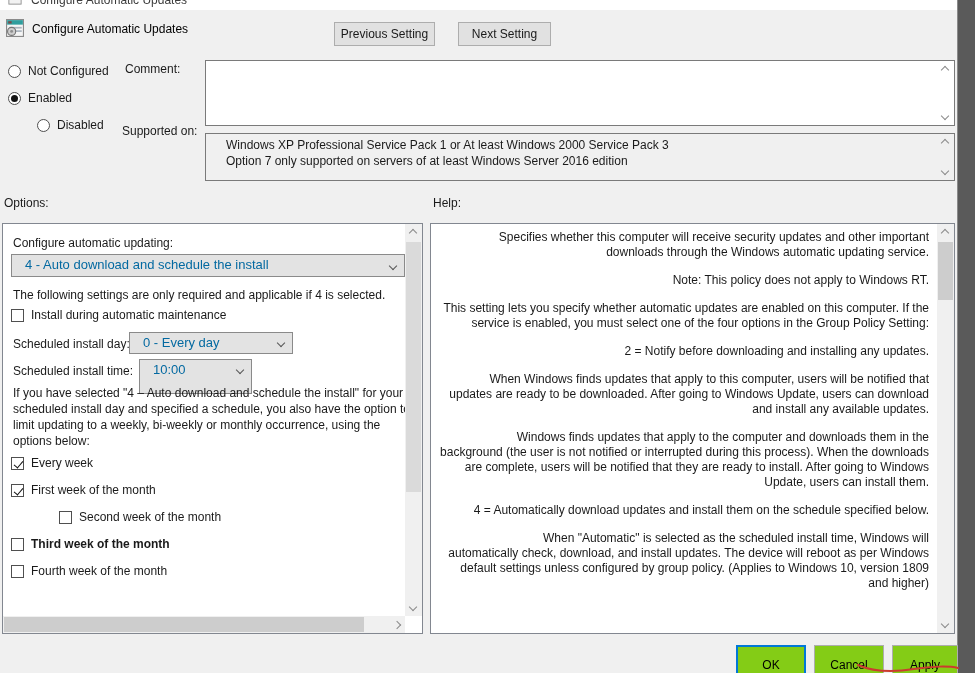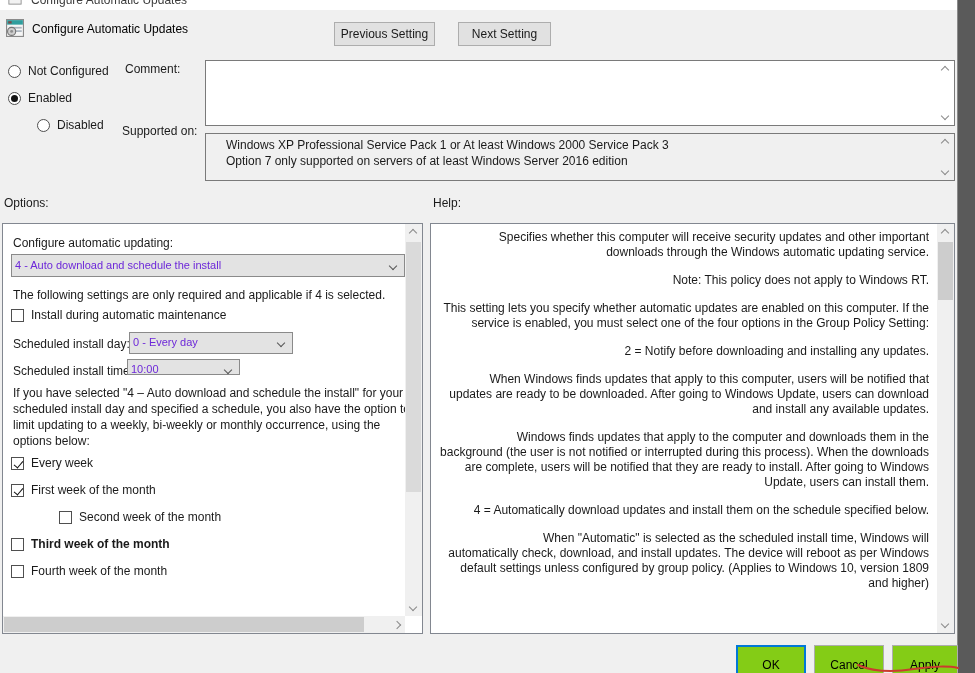--- a/index.html
+++ b/index.html
@@ -49,21 +49,21 @@
   .vscroll .arr { position:absolute; left:5px; }
   .vscroll .a-up { top:6px; }
   .vscroll .a-dn { bottom:6px; }
   .vthumb { position:absolute; left:1px; width:15px; background:#cdcdcd; }
   .hscroll { position:absolute; left:0; bottom:0; height:17px; background:#f0f0f0; }
   .hscroll .arr { position:absolute; right:5px; top:6px; }
   .hthumb { position:absolute; left:1px; top:1px; height:15px; background:#cdcdcd; }
 
   
   .opt-item { position:absolute; font-size:12px; }
-  .combo { position:absolute; background:#e3e3e3; border:1px solid #8a8a8a; font-size:11px; line-height:20px; padding-left:3px; color:#6d28d9; }
+  .combo { position:absolute; background:#e3e3e3; border:1px solid #8a8a8a; font-size:13px; line-height:20px; padding-left:13px; color:#0369a1; }
   .combo .chev { position:absolute; right:8px; top:8px; }
   .cb-row { position:absolute; display:flex; align-items:flex-start; gap:7px; }
   .cb { width:13px; height:13px; border:1px solid #4f4f4f; background:#fff; flex:0 0 auto; position:relative; margin-top:1px; }
   .cb.on::after { content:""; position:absolute; left:4px; top:1px; width:4px; height:8px; border-right:1.6px solid #111; border-bottom:1.6px solid #111; transform:rotate(40deg); }
   .wrap-text { line-height:16px; }
 
   
   .help-body { position:absolute; left:0; top:0; right:17px; bottom:0; overflow:hidden; padding:6px 8px 0 9px; }
   .help-body p { line-height:15px; margin-bottom:13px;text-align:right; }
   .help-body p.ind { text-indent:30px; }
@@ -151,21 +151,21 @@
       <span>Install during automatic maintenance</span>
     </div>
 
     <span class="opt-item" style="left:10px; top:113px;">Scheduled install day:</span>
     <div class="combo" style="left:126px; top:108px; width:164px; height:22px; line-height:19px;">
       <span>0 - Every day</span>
       <span class="chev dn dark" style="top:7px;"></span>
     </div>
 
     <span class="opt-item" style="left:10px; top:140px;">Scheduled install time:</span>
-    <div class="combo" style="left:124px; top:135px; width:113px; height:16px; line-height:19px;">
+    <div class="combo" style="left:136px; top:135px; width:113px; height:35px; line-height:19px;">
       <span>10:00</span>
       <span class="chev dn dark" style="top:7px;"></span>
     </div>
 
     <div class="opt-item wrap-text" style="left:10px; top:161px; width:398px;">If you have selected "4 – Auto download and schedule the install" for your scheduled install day and specified a schedule, you also have the option to limit updating to a weekly, bi-weekly or monthly occurrence, using the options below:</div>
 
     <div class="cb-row" style="left:8px; top:232px;">
       <span class="cb on"></span>
       <span>Every week</span>
     </div>

